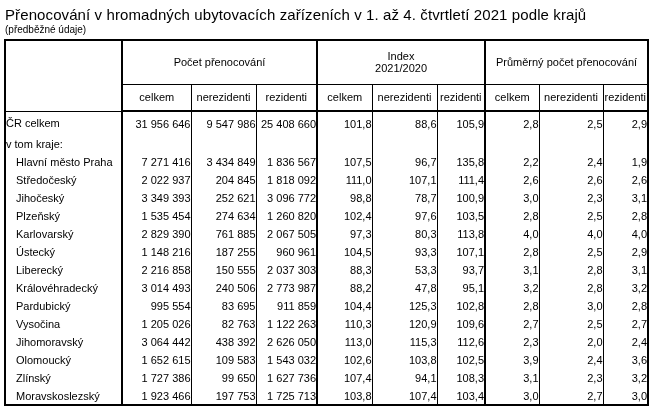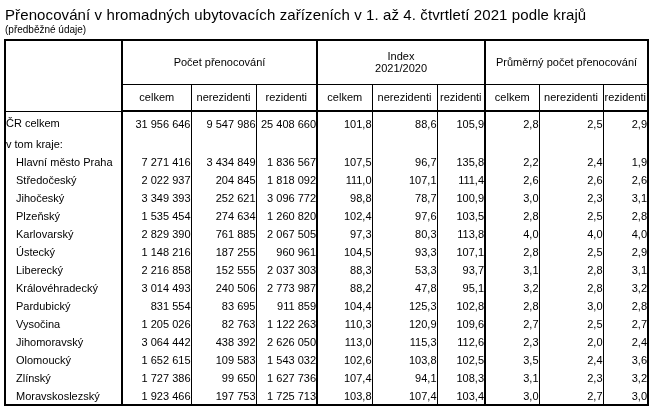--- a/index.html
+++ b/index.html
@@ -180,21 +180,21 @@
           <td class="num">104,5</td>
           <td class="num">93,3</td>
           <td class="num">107,1</td>
           <td class="num">2,8</td>
           <td class="num">2,5</td>
           <td class="num">2,9</td>
         </tr>
         <tr>
           <td class="lbl indent">Liberecký</td>
           <td class="num">2 216 858</td>
-          <td class="num">152 555</td>
+          <td class="num">150 555</td>
           <td class="num">2 037 303</td>
           <td class="num">88,3</td>
           <td class="num">53,3</td>
           <td class="num">93,7</td>
           <td class="num">3,1</td>
           <td class="num">2,8</td>
           <td class="num">3,1</td>
         </tr>
         <tr class="bold">
           <td class="lbl indent">Královéhradecký</td>
@@ -203,21 +203,21 @@
           <td class="num">2 773 987</td>
           <td class="num">88,2</td>
           <td class="num">47,8</td>
           <td class="num">95,1</td>
           <td class="num">3,2</td>
           <td class="num">2,8</td>
           <td class="num">3,2</td>
         </tr>
         <tr>
           <td class="lbl indent">Pardubický</td>
-          <td class="num">831 554</td>
+          <td class="num">995 554</td>
           <td class="num">83 695</td>
           <td class="num">911 859</td>
           <td class="num">104,4</td>
           <td class="num">125,3</td>
           <td class="num">102,8</td>
           <td class="num">2,8</td>
           <td class="num">3,0</td>
           <td class="num">2,8</td>
         </tr>
         <tr>
@@ -245,21 +245,21 @@
           <td class="num">2,4</td>
         </tr>
         <tr>
           <td class="lbl indent">Olomoucký</td>
           <td class="num">1 652 615</td>
           <td class="num">109 583</td>
           <td class="num">1 543 032</td>
           <td class="num">102,6</td>
           <td class="num">103,8</td>
           <td class="num">102,5</td>
-          <td class="num">3,5</td>
+          <td class="num">3,9</td>
           <td class="num">2,4</td>
           <td class="num">3,6</td>
         </tr>
         <tr>
           <td class="lbl indent">Zlínský</td>
           <td class="num">1 727 386</td>
           <td class="num">99 650</td>
           <td class="num">1 627 736</td>
           <td class="num">107,4</td>
           <td class="num">94,1</td>

